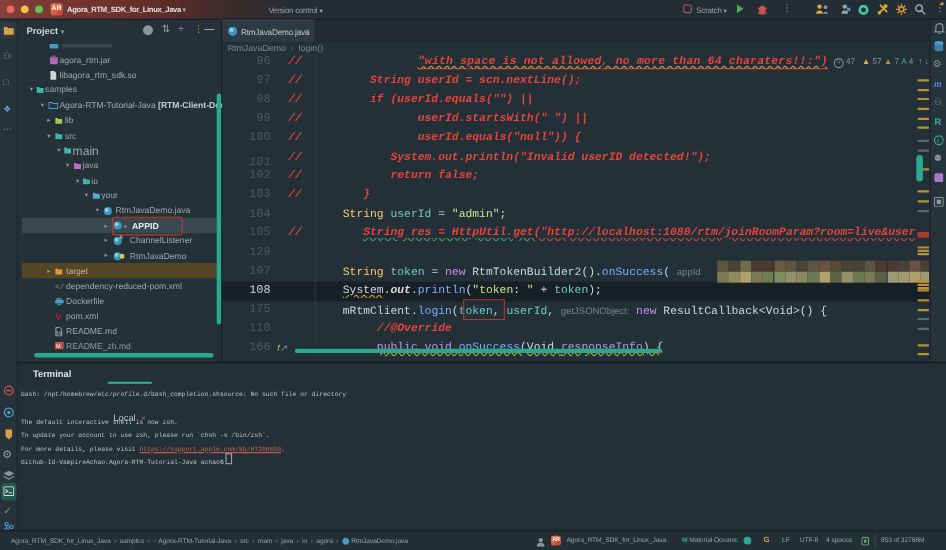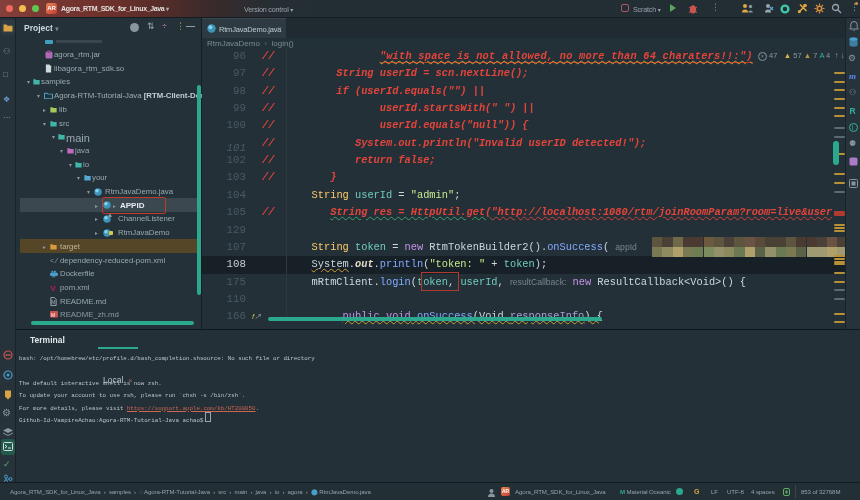--- a/index.html
+++ b/index.html
@@ -367,21 +367,22 @@
   <pre class="cl" style="top:34.7px;"><span class="cm">//          if (userId.equals("") ||</span></pre>
   <pre class="cl" style="top:52.05px;"><span class="cm">//                 userId.startsWith(" ") ||</span></pre>
   <pre class="cl" style="top:69.4px;"><span class="cm">//                 userId.equals("null")) {</span></pre>
   <pre class="cl" style="top:86.75px;"><span class="cm">//             System.out.println("Invalid userID detected!");</span></pre>
   <pre class="cl" style="top:104.1px;"><span class="cm">//             return false;</span></pre>
   <pre class="cl" style="top:121.45px;"><span class="cm">//         }</span></pre>
   <pre class="cl" style="top:138.8px;">        <span class="cls">String</span> <span class="v">userId</span> = <span class="str">"admin"</span>;</pre>
   <pre class="cl" style="top:156.15px;"><span class="cm">//         <span class="wavyg">String res = HttpUtil.get(</span><span class="wavyr">"http://localhost:1080/rtm/joinRoomParam?room=live&amp;user</span></span></pre>
   <pre class="cl" style="top:190.85px;">        <span class="cls">String</span> <span class="v">token</span> = <span class="kw">new</span> RtmTokenBuilder2().<span class="fn">onSuccess</span>( <span class="hint">appId</span></pre>
   <pre class="cl" style="top:208.2px;">        <span class="wavy">System</span>.<span class="fld">out</span>.<span class="fn">println</span>(<span class="str">"token: "</span> + <span class="v">token</span>);</pre>
-  <pre class="cl" style="top:225.55px;">        mRtmClient.<span class="fn">login</span>(<span class="v">token</span>, <span class="v">userId</span>, <span class="hint">resultCallback:</span> <span class="kw">new</span> ResultCallback&lt;Void&gt;() {</pre>
+  <pre class="cl" style="top:225.55px;">        mRtmClient.<span class="fn">login</span>(<span class="v">token</span>, <span class="v">userId</span>, <span class="hint">getJSONObject:</span> <span class="kw">new</span> ResultCallback&lt;Void&gt;() {</pre>
+  <pre class="cl" style="top:242.9px;">             <span class="cm">//@Override</span></pre>
   <pre class="cl" style="top:260.25px;">             <span class="wavy"><span class="kw">public void</span> <span class="fn">onSuccess</span>(Void <span style="color:#a8a1d8;">responseInfo</span>) {</span></pre>
 
   <div class="abs" style="left:50px;top:264px;font-size:8px;color:#b8c24a;font-style:italic;">f<span style="color:#8a969c;">↗</span></div>
 
   <div class="abs" id="mosaic" style="left:450px;top:189px;width:206px;height:20px;">
     <i style="position:absolute;left:0.0px;top:0px;width:10.3px;height:10px;background:#5e5540;"></i>
     <i style="position:absolute;left:10.3px;top:0px;width:10.3px;height:10px;background:#4a4136;"></i>
     <i style="position:absolute;left:20.6px;top:0px;width:10.3px;height:10px;background:#6f6a4a;"></i>
     <i style="position:absolute;left:30.9px;top:0px;width:10.3px;height:10px;background:#4a3a32;"></i>
     <i style="position:absolute;left:41.2px;top:0px;width:10.3px;height:10px;background:#4a3a32;"></i>

